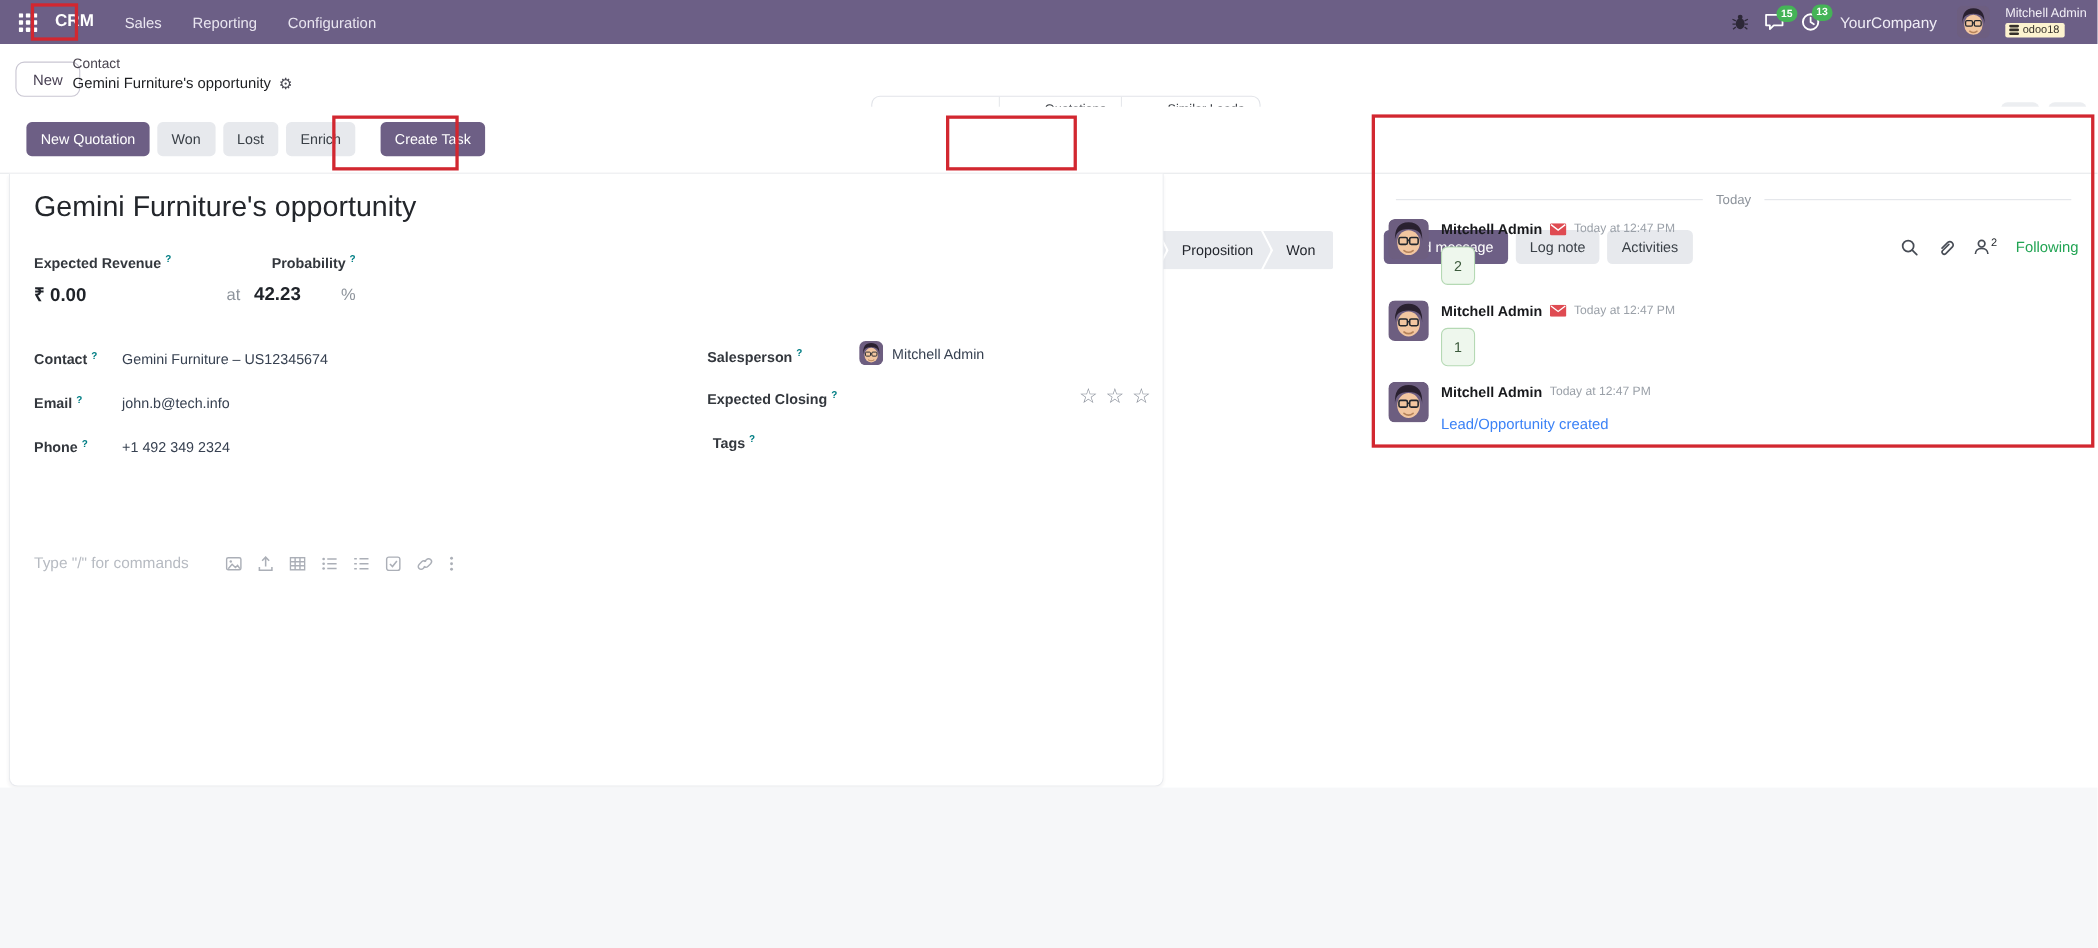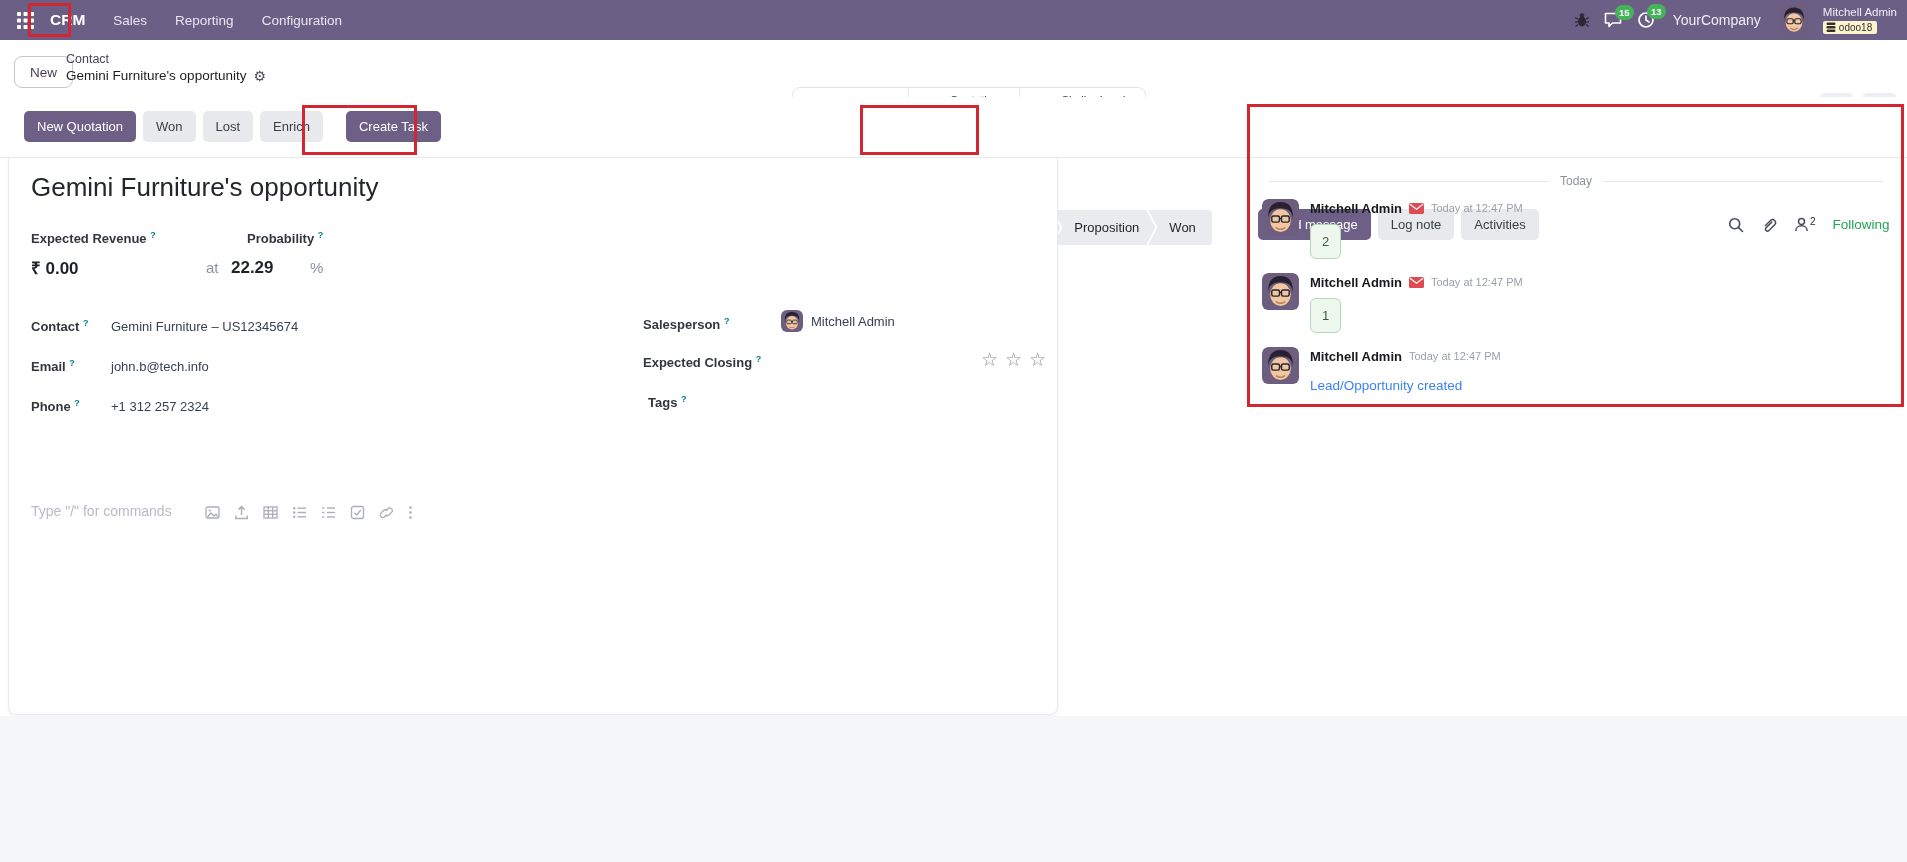--- a/index.html
+++ b/index.html
@@ -337,38 +337,38 @@
     <span>Expected Revenue</span> <sup>?</sup>
   </div>
   <div class="pos f-label" style="left:226px; top:72px;padding-left:12px;">
     <span>Probability</span> <sup>?</sup>
   </div>
   <div class="pos rev-val" style="left:22px; top:98px;">
     <span>₹</span> <span>0.00</span>
   </div>
   <div class="pos" style="left:197px; top:100px;">
     <span class="prob-dim">at</span>
-    <span class="prob-val" style="margin:0 10px 0 8px;">22.29</span>
+    <span class="prob-val" style="margin:0 10px 0 8px;">42.23</span>
     <span class="prob-dim" style="margin-left:22px;">%</span>
   </div>
 
   <div class="pos f-label" style="left:22px; top:160px;">
     <span>Contact</span> <sup>?</sup>
   </div>
   <div class="pos f-value" style="left:102px; top:161px;">Gemini Furniture – US12345674</div>
 
   <div class="pos f-label" style="left:22px; top:200px;">
     <span>Email</span> <sup>?</sup>
   </div>
   <div class="pos f-value" style="left:102px; top:201px;">john.b@tech.info</div>
 
   <div class="pos f-label" style="left:22px; top:240px;">
     <span>Phone</span> <sup>?</sup>
   </div>
-  <div class="pos f-value" style="left:102px; top:241px;">+1 312 257 2324</div>
+  <div class="pos f-value" style="left:102px; top:241px;">+1 492 349 2324</div>
 
   <div class="pos f-label" style="left:634px; top:158px;">
     <span>Salesperson</span> <sup>?</sup>
   </div>
   <div class="pos" style="left:772px; top:152px; display:flex; align-items:center; gap:8px;">
     <span class="avatar">
       <svg class="ic" width="22" height="22">
           <use href="#av"></use>
         </svg>
     </span>

